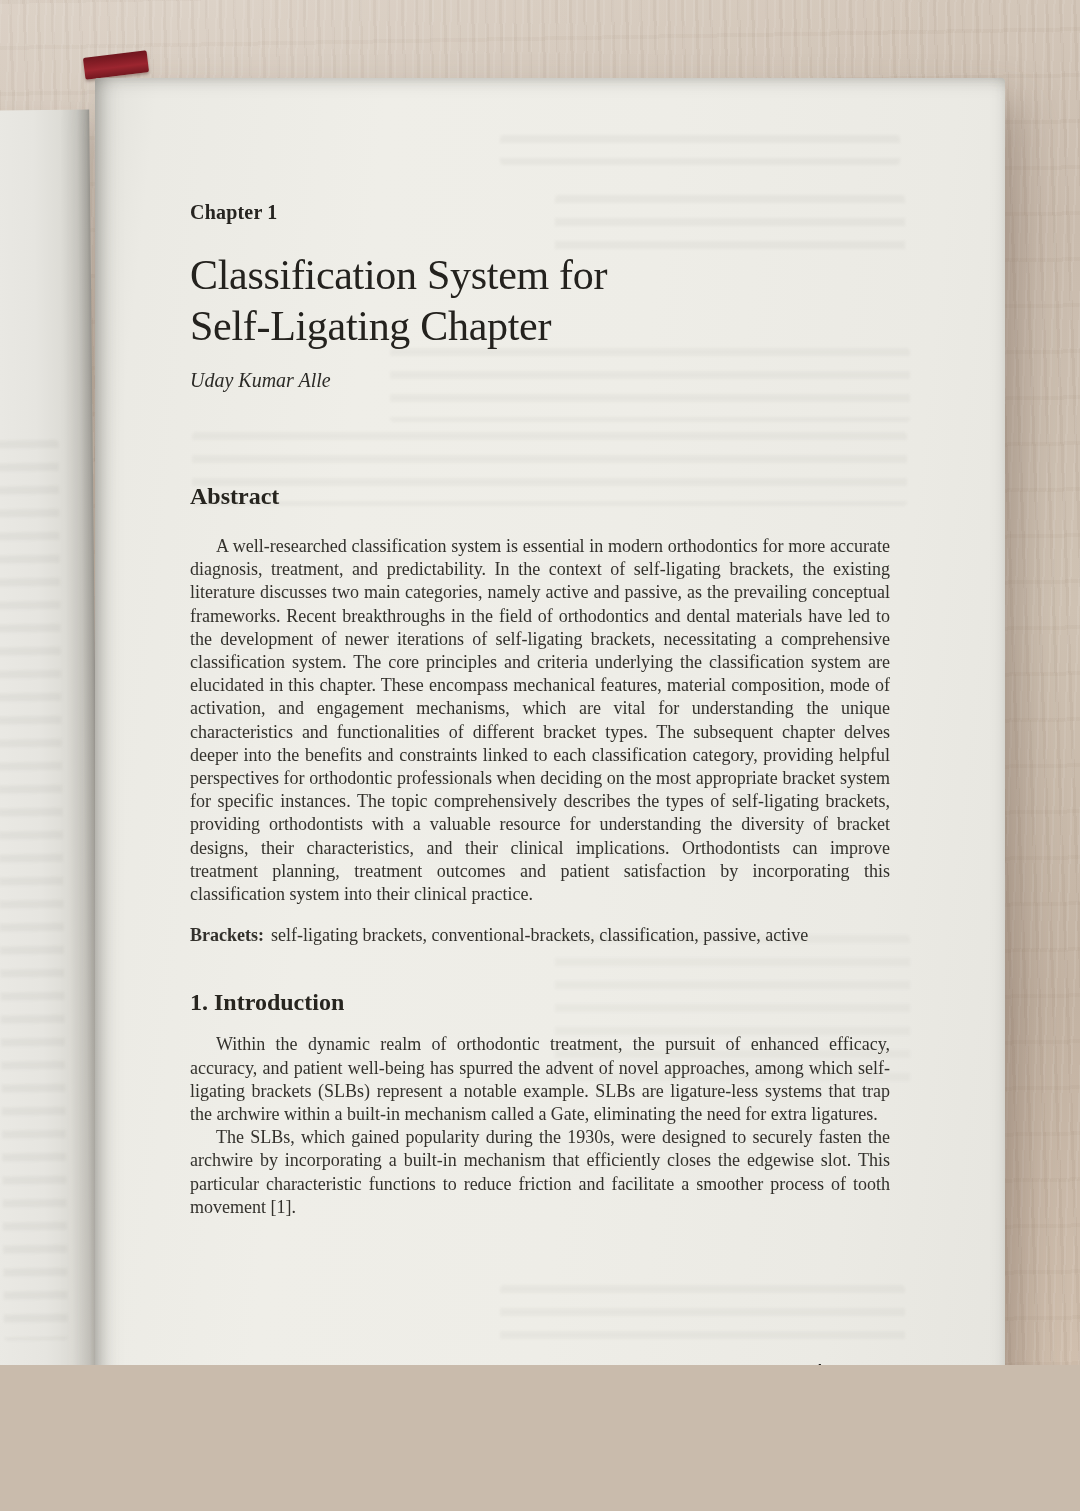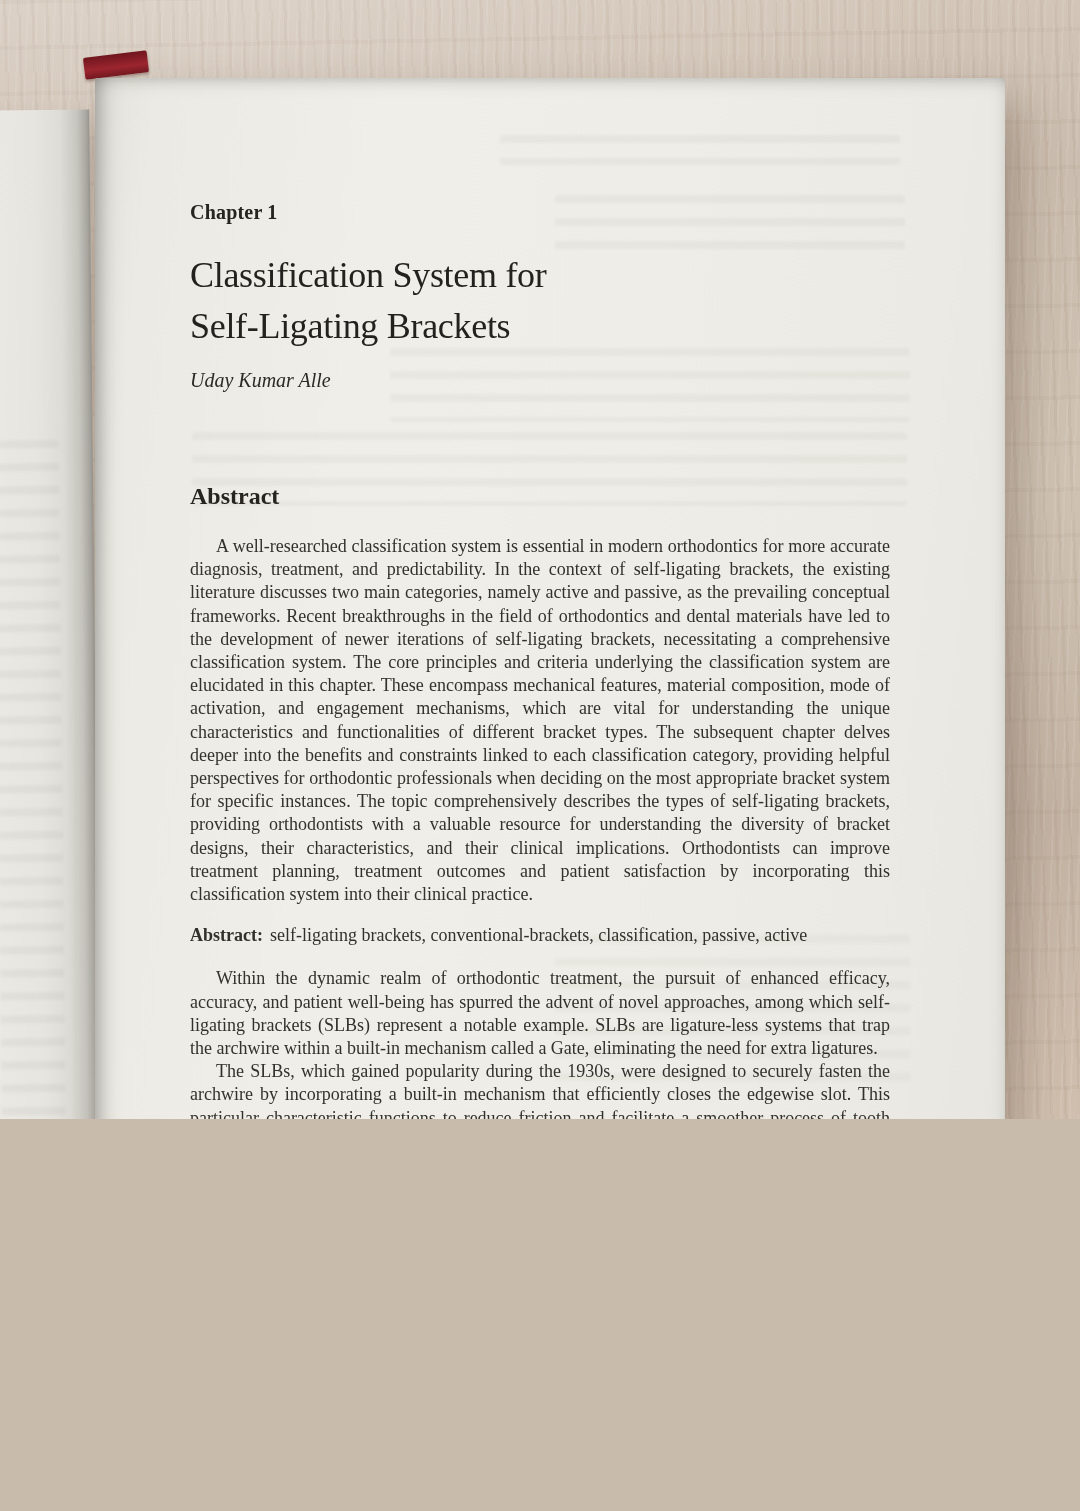--- a/index.html
+++ b/index.html
@@ -3,21 +3,21 @@
 <meta charset="utf-8">
 <style>
   :root{
     --ribbon-red:#9d2630;
     --page-paper:#efeee8;
     --desk-wood:#c9bbac;
     --body-text:#33312c;
   }
   html,body{margin:0;padding:0;background:var(--desk-wood);}
   .scene{
-    position:relative;width:1080px;height:1119px;overflow:hidden;
+    position:relative;width:1080px;height:1365px;overflow:hidden;
     font-family:"Liberation Serif",serif;
   }
   
   .wood{
     position:absolute;inset:0;z-index:0;
     background:
       radial-gradient(120% 55% at 18% 0%, rgba(255,255,255,.16), rgba(255,255,255,0) 60%),
       repeating-linear-gradient(92deg, rgba(255,255,255,.08) 0 2px, rgba(0,0,0,0) 2px 9px),
       repeating-linear-gradient(88deg, rgba(124,98,76,.07) 0 3px, rgba(0,0,0,0) 3px 14px),
       repeating-linear-gradient(179deg, rgba(139,115,92,.06) 0 4px, rgba(0,0,0,0) 4px 46px),
@@ -73,21 +73,21 @@
   
   .g1{left:405px;top:57px;width:400px;height:30px;opacity:.5;}
   .g2{left:460px;top:117px;width:350px;height:58px;opacity:.5;}
   .g3{left:295px;top:270px;width:520px;height:74px;opacity:.45;}
   .g4{left:97px;top:354px;width:715px;height:74px;opacity:.45;}
   .g5{left:460px;top:857px;width:355px;height:148px;opacity:.4;}
   .g6{left:405px;top:1207px;width:405px;height:60px;opacity:.45;}
   
   .content{position:absolute;left:95px;right:115px;top:0;z-index:3;color:var(--body-text);}
   .chapter-label{padding-top:124px;font-size:20px;line-height:20px;font-weight:700;color:#262420;letter-spacing:.2px;}
-  .title{margin:28px 0 0;font-size:36px;line-height:51px;font-weight:400;color:#24221e;letter-spacing:-.3px;}
+  .title{margin:28px 0 0;font-size:42px;line-height:51px;font-weight:400;color:#24221e;letter-spacing:-.3px;}
   .title-line{display:block;}
   .author{margin-top:13px;font-style:italic;font-size:20px;line-height:30px;color:#2b2a26;}
   .heading{margin:90px 0 0;font-size:24px;line-height:22px;font-weight:700;color:#27251f;}
   p{margin:0;}
   .body-text{font-size:18px;line-height:23.2px;color:var(--body-text);}
   .justify{text-align:justify;}
   .indent{text-indent:26px;}
   .abstract-para{margin-top:28px;}
   .keywords{margin-top:18px;}
   .kw-label{font-weight:700;margin-right:7px;}
@@ -124,33 +124,34 @@
     <div class="ghost g3"></div>
     <div class="ghost g4"></div>
     <div class="ghost g5"></div>
     <div class="ghost g6"></div>
 
     <div class="content">
       <div class="chapter-label">Chapter 1</div>
 
       <h1 class="title">
         <span class="title-line">Classification System for</span>
-        <span class="title-line">Self-Ligating Brackets</span>
+        <span class="title-line">Self-Ligating Chapter</span>
       </h1>
 
       <div class="author">Uday Kumar Alle</div>
 
       <h2 class="heading">Abstract</h2>
 
       <p class="body-text justify indent abstract-para">A well-researched classification system is essential in modern orthodontics for more accurate diagnosis, treatment, and predictability. In the context of self-ligating brackets, the existing literature discusses two main categories, namely active and passive, as the prevailing conceptual frameworks. Recent breakthroughs in the field of orthodontics and dental materials have led to the development of newer iterations of self-ligating brackets, necessitating a comprehensive classification system. The core principles and criteria underlying the classification system are elucidated in this chapter. These encompass mechanical features, material composition, mode of activation, and engagement mechanisms, which are vital for understanding the unique characteristics and functionalities of different bracket types. The subsequent chapter delves deeper into the benefits and constraints linked to each classification category, providing helpful perspectives for orthodontic professionals when deciding on the most appropriate bracket system for specific instances. The topic comprehensively describes the types of self-ligating brackets, providing orthodontists with a valuable resource for understanding the diversity of bracket designs, their characteristics, and their clinical implications. Orthodontists can improve treatment planning, treatment outcomes and patient satisfaction by incorporating this classification system into their clinical practice.</p>
 
       <p class="body-text keywords">
-        <span class="kw-label">Abstract:</span><span>self-ligating brackets, conventional-brackets, classification, passive, active</span>
+        <span class="kw-label">Brackets:</span><span>self-ligating brackets, conventional-brackets, classification, passive, active</span>
       </p>
 
+      <h2 class="heading intro-heading">1. Introduction</h2>
 
       <p class="body-text justify indent intro-p1">Within the dynamic realm of orthodontic treatment, the pursuit of enhanced efficacy, accuracy, and patient well-being has spurred the advent of novel approaches, among which self-ligating brackets (SLBs) represent a notable example. SLBs are ligature-less systems that trap the archwire within a built-in mechanism called a Gate, eliminating the need for extra ligatures.</p>
       <p class="body-text justify indent">The SLBs, which gained popularity during the 1930s, were designed to securely fasten the archwire by incorporating a built-in mechanism that efficiently closes the edgewise slot. This particular characteristic functions to reduce friction and facilitate a smoother process of tooth movement [1].</p>
     </div>
 
     <div class="page-footer">
       <span class="page-number">1</span>
       <span class="publisher-logo">IntechOpen</span>
     </div>
   </div>

